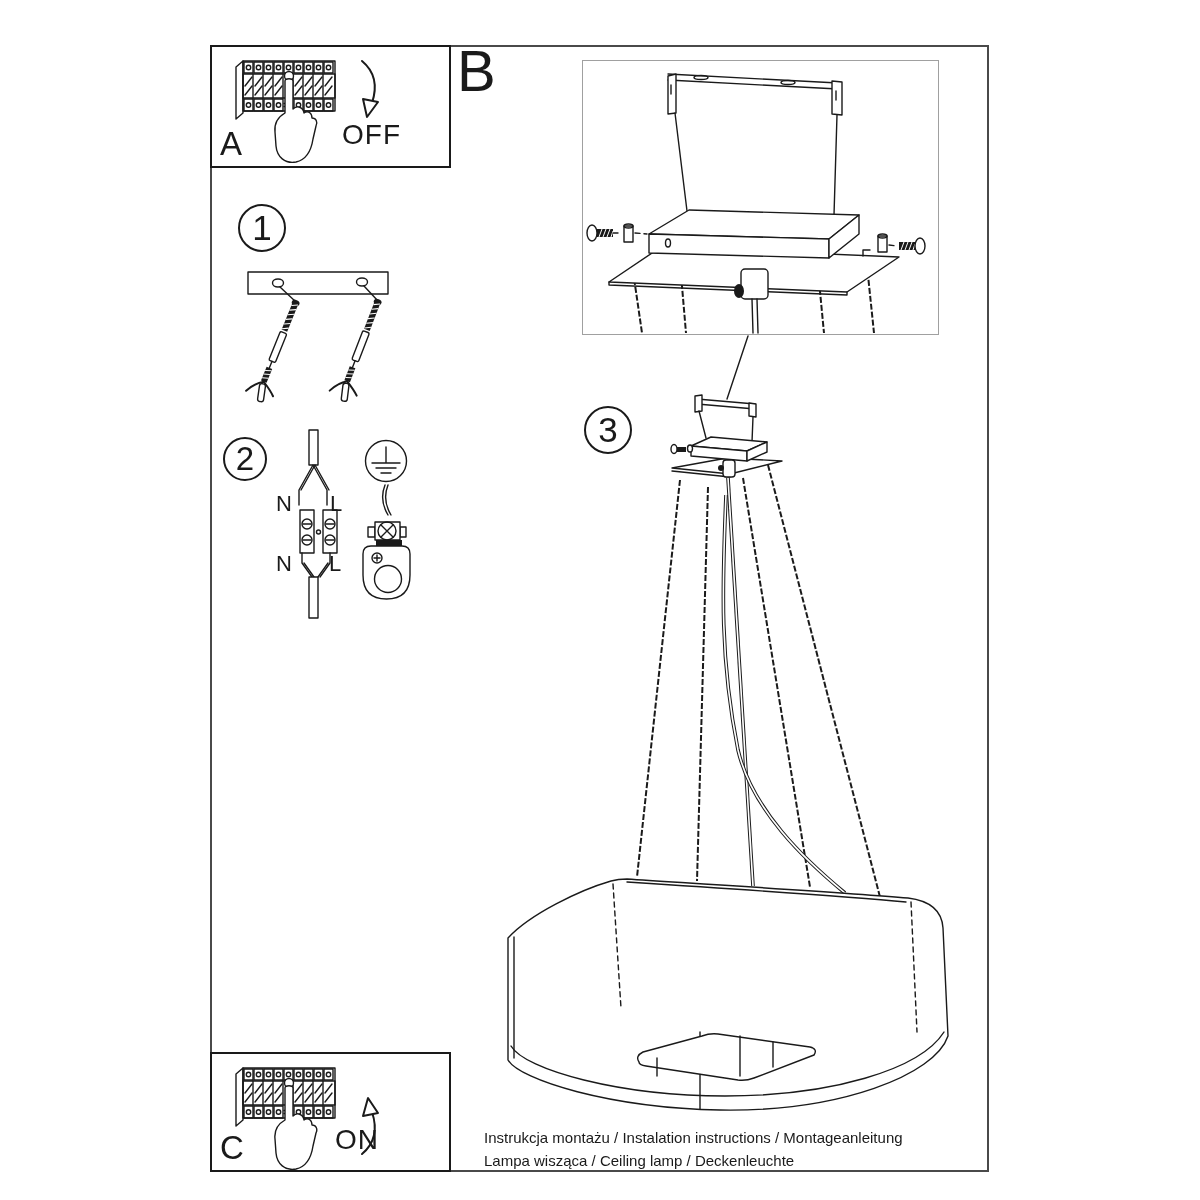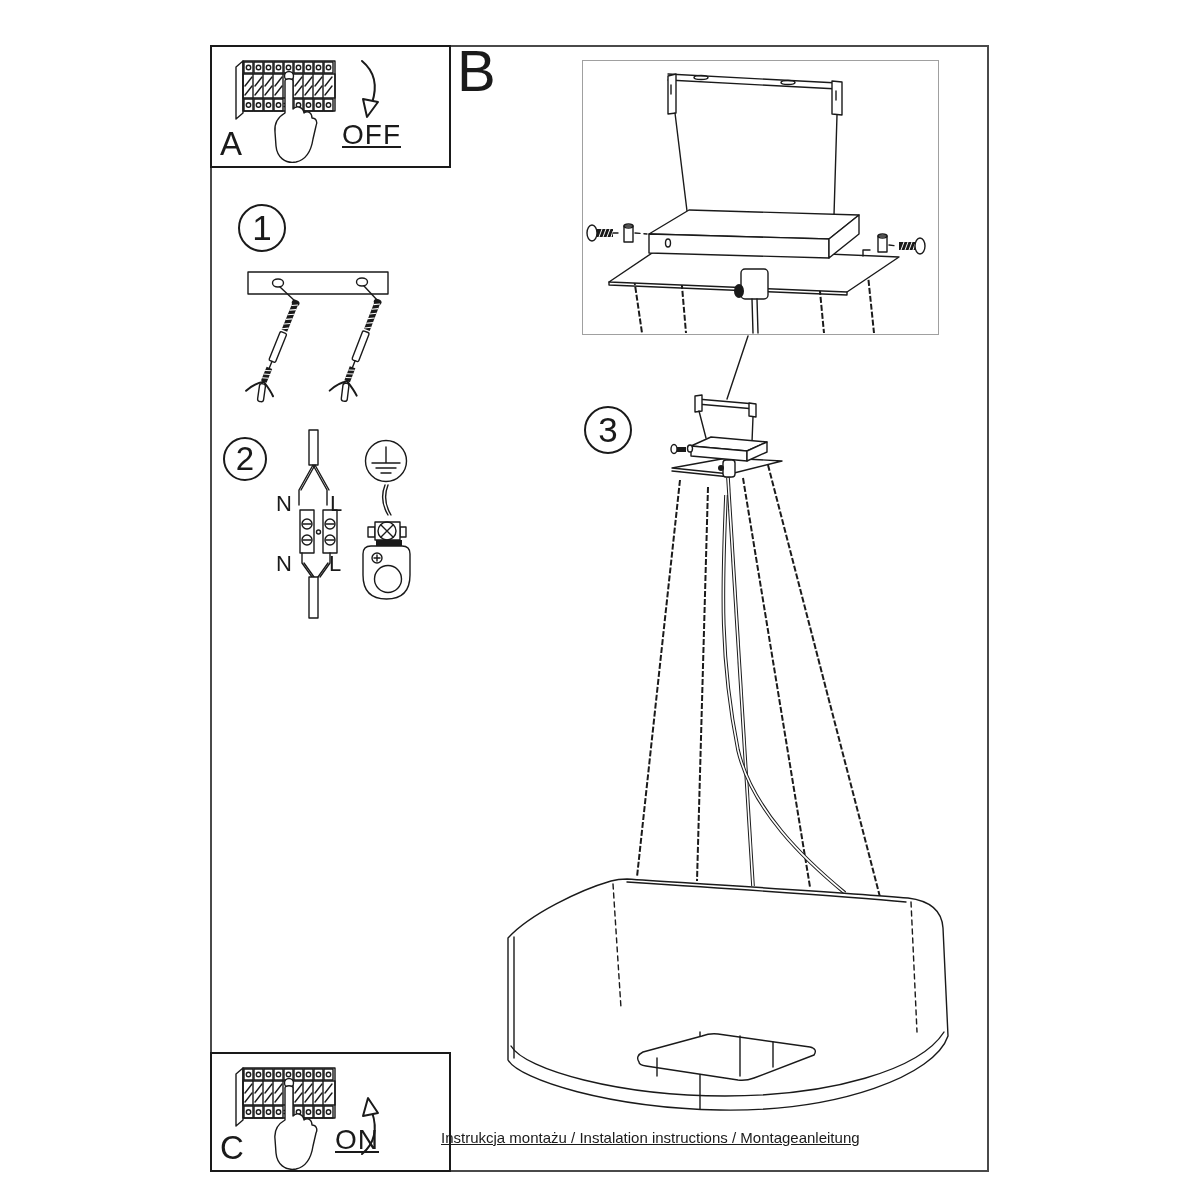--- a/index.html
+++ b/index.html
@@ -6,35 +6,35 @@
   .page{position:relative;width:1200px;height:1200px;background:#ffffff;overflow:hidden;
         font-family:"Liberation Sans",sans-serif;color:#1a1a1a;}
   .frame{position:absolute;left:210px;top:45px;width:779px;height:1127px;
          border:2px solid #4a4a4a;box-sizing:border-box;}
   .panel-box{position:absolute;left:210px;width:241px;background:#ffffff;
              border:2px solid #1a1a1a;box-sizing:border-box;}
   .panel-box.a{top:45px;height:123px;}
   .panel-box.c{top:1052px;height:120px;}
   .panel-box svg{position:absolute;left:0;top:0;}
   .corner-label{position:absolute;left:8px;bottom:6px;font-size:33px;line-height:1;}
-  .action-label{position:absolute;left:130px;top:74px;font-size:28px;letter-spacing:1px;line-height:1;text-decoration:underline;}
+  .action-label{position:absolute;left:130px;top:74px;font-size:28px;letter-spacing:1px;line-height:1;}
   .panel-box.c .action-label{left:123px;top:72px;}
   .b-letter{position:absolute;left:457px;top:42px;font-size:58px;line-height:1;}
   .box-b{position:absolute;left:582px;top:60px;width:357px;height:275px;
          border:1px solid #a0a0a0;box-sizing:border-box;background:#fff;}
   .step-badge{position:absolute;border:2px solid #1a1a1a;border-radius:50%;background:#fff;
               display:flex;align-items:center;justify-content:center;box-sizing:border-box;}
   .badge-1{left:238px;top:204px;width:48px;height:48px;font-size:35px;}
   .badge-2{left:223px;top:437px;width:44px;height:44px;font-size:33px;}
   .badge-3{left:584px;top:406px;width:48px;height:48px;font-size:35px;}
   .wire-label{position:absolute;font-size:22px;line-height:1;}
   .wl-tn{left:276px;top:493px;} .wl-tl{left:330px;top:493px;}
   .wl-bn{left:276px;top:553px;} .wl-bl{left:329px;top:553px;}
   .abs{position:absolute;}
-  .footer{position:absolute;left:441px;top:1126px;font-size:15px;line-height:23px;color:#1a1a1a;text-decoration:underline;}
+  .footer{position:absolute;left:484px;top:1126px;font-size:15px;line-height:23px;color:#1a1a1a;}
   svg{display:block;}
   .ink{stroke:#1a1a1a;fill:none;stroke-width:1.4;stroke-linecap:round;stroke-linejoin:round;}
   .ink2{stroke:#1a1a1a;fill:none;stroke-width:2;stroke-linecap:round;stroke-linejoin:round;}
   .whitefill{fill:#ffffff;}
   .darkfill{fill:#1a1a1a;stroke:none;}
   .dash{stroke-dasharray:5 4;}
   .braid{stroke:#1a1a1a;fill:none;stroke-width:2;stroke-dasharray:6 2;}
 </style>
 </head>
 <body>
@@ -314,15 +314,16 @@
         <path class="ink2" d="M150,100 C162,90 166,76 160,58"></path>
         <polygon class="ink2 whitefill" points="151,62 166,59 156,44"></polygon>
       </g>
     </svg>
     <div class="corner-label">C</div>
     <div class="action-label">ON</div>
   </div>
 
   <div class="footer">
     <div>Instrukcja montażu / Instalation instructions / Montageanleitung</div>
+    <div>Lampa wisząca / Ceiling lamp / Deckenleuchte</div>
   </div>
 
 </div>
 
 </body></html>

